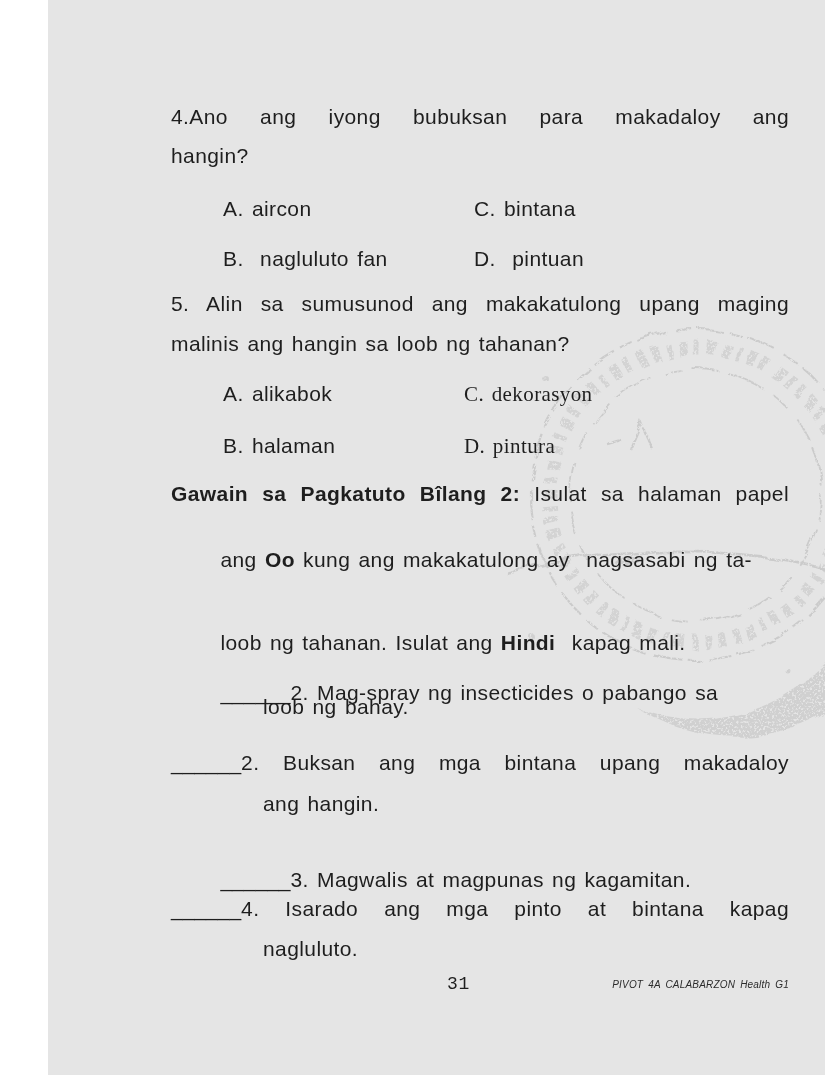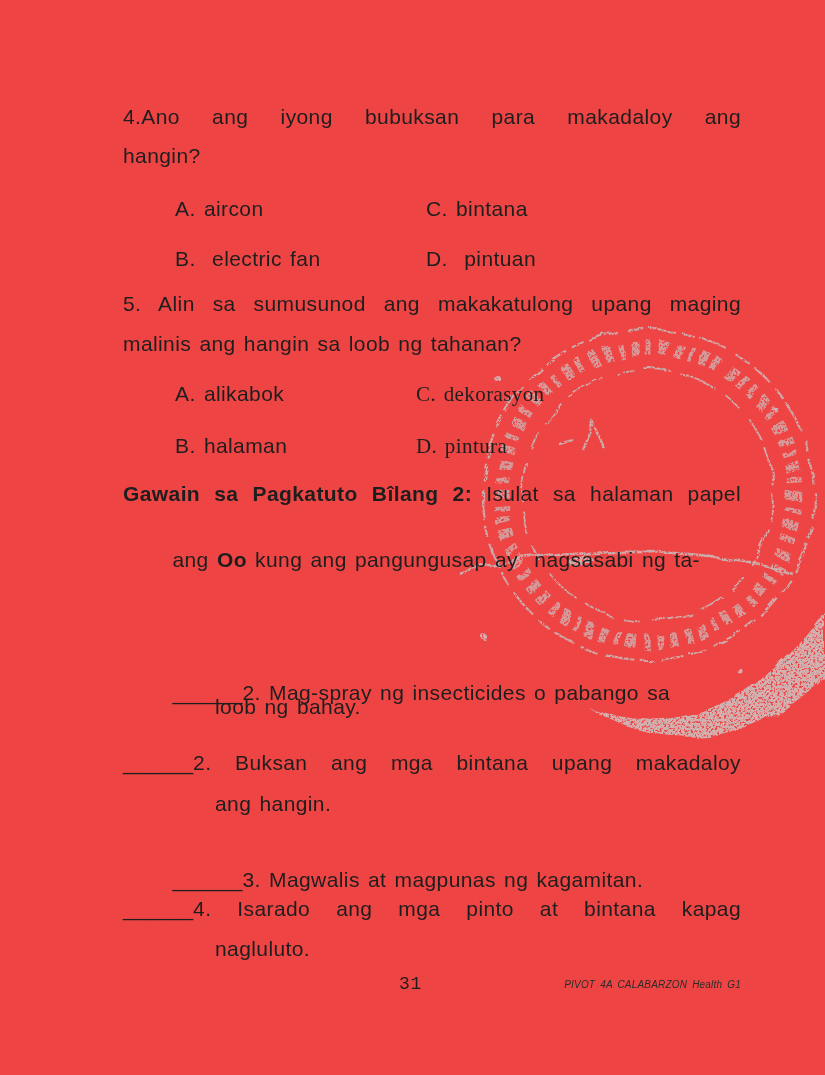--- a/index.html
+++ b/index.html
@@ -1,20 +1,20 @@
 <!DOCTYPE html>
 <html><head>
 <meta charset="utf-8">
 <style>
   html,body{margin:0;padding:0;}
   body{
     width:825px;height:1075px;background:#ffffff;position:relative;overflow:hidden;
     font-family:"Liberation Sans","DejaVu Sans",sans-serif;
   }
-  .page{position:absolute;inset:0;background:#ef4444;}
+  .page{position:absolute;inset:0;background:#e5e5e5;margin-left:48px;}
   
   .wm{position:absolute;left:440px;top:315px;width:385px;height:445px;pointer-events:none;}
   
   .doc{position:absolute;left:123px;top:0;width:618px;height:1075px;}
   .line{
     position:absolute;left:0;width:618px;height:26px;
     font-size:21px;line-height:26px;color:#1e1e1e;
     letter-spacing:0.4px;word-spacing:2px;white-space:pre;
   }
   .just{white-space:normal;text-align:justify;text-align-last:justify;}
@@ -63,40 +63,43 @@
 
   <div class="doc">
 
     <div class="line just" style="top:104px">4.Ano ang iyong bubuksan para makadaloy ang</div>
     <div class="line" style="top:143px">hangin?</div>
     <div class="line" style="top:196px">
       <span class="opt c1">A. aircon</span>
       <span class="opt c2q4">C. bintana</span>
     </div>
     <div class="line" style="top:246px">
-      <span class="opt c1">B.  electric fan</span>
+      <span class="opt c1">B.  nagluluto fan</span>
       <span class="opt c2q4">D.  pintuan</span>
     </div>
 
     <div class="line just" style="top:291px">5. Alin sa  sumusunod ang makakatulong upang maging</div>
     <div class="line" style="top:331px">malinis ang hangin sa loob ng tahanan?</div>
     <div class="line" style="top:381px">
       <span class="opt c1">A. alikabok</span>
       <span class="opt c2q5">C. dekorasyon</span>
     </div>
     <div class="line" style="top:433px">
       <span class="opt c1">B. halaman</span>
       <span class="opt c2q5">D. pintura</span>
     </div>
 
     <div class="line just" style="top:481px">
       <span class="b">Gawain sa Pagkatuto Bîlang 2:</span><span> Isulat sa halaman papel</span>
     </div>
     <div class="line" style="top:521px">
-      <span>ang </span><span class="b">Oo</span><span> kung ang pangungusap ay  nagsasabi ng ta-</span>
+      <span>ang </span><span class="b">Oo</span><span> kung ang makakatulong ay  nagsasabi ng ta-</span>
+    </div>
+    <div class="line" style="top:604px">
+      <span>loob ng tahanan. Isulat ang </span><span class="b">Hindi</span><span>  kapag mali.</span>
     </div>
 
     <div class="line" style="top:654px">
       <span class="blank">______</span><span>2. Mag-spray ng insecticides o pabango sa</span>
     </div>
     <div class="line cont" style="top:694px">loob ng bahay.</div>
 
     <div class="line just" style="top:750px">
       <span class="blank">______</span><span>2. Buksan ang mga bintana upang makadaloy</span>
     </div>

